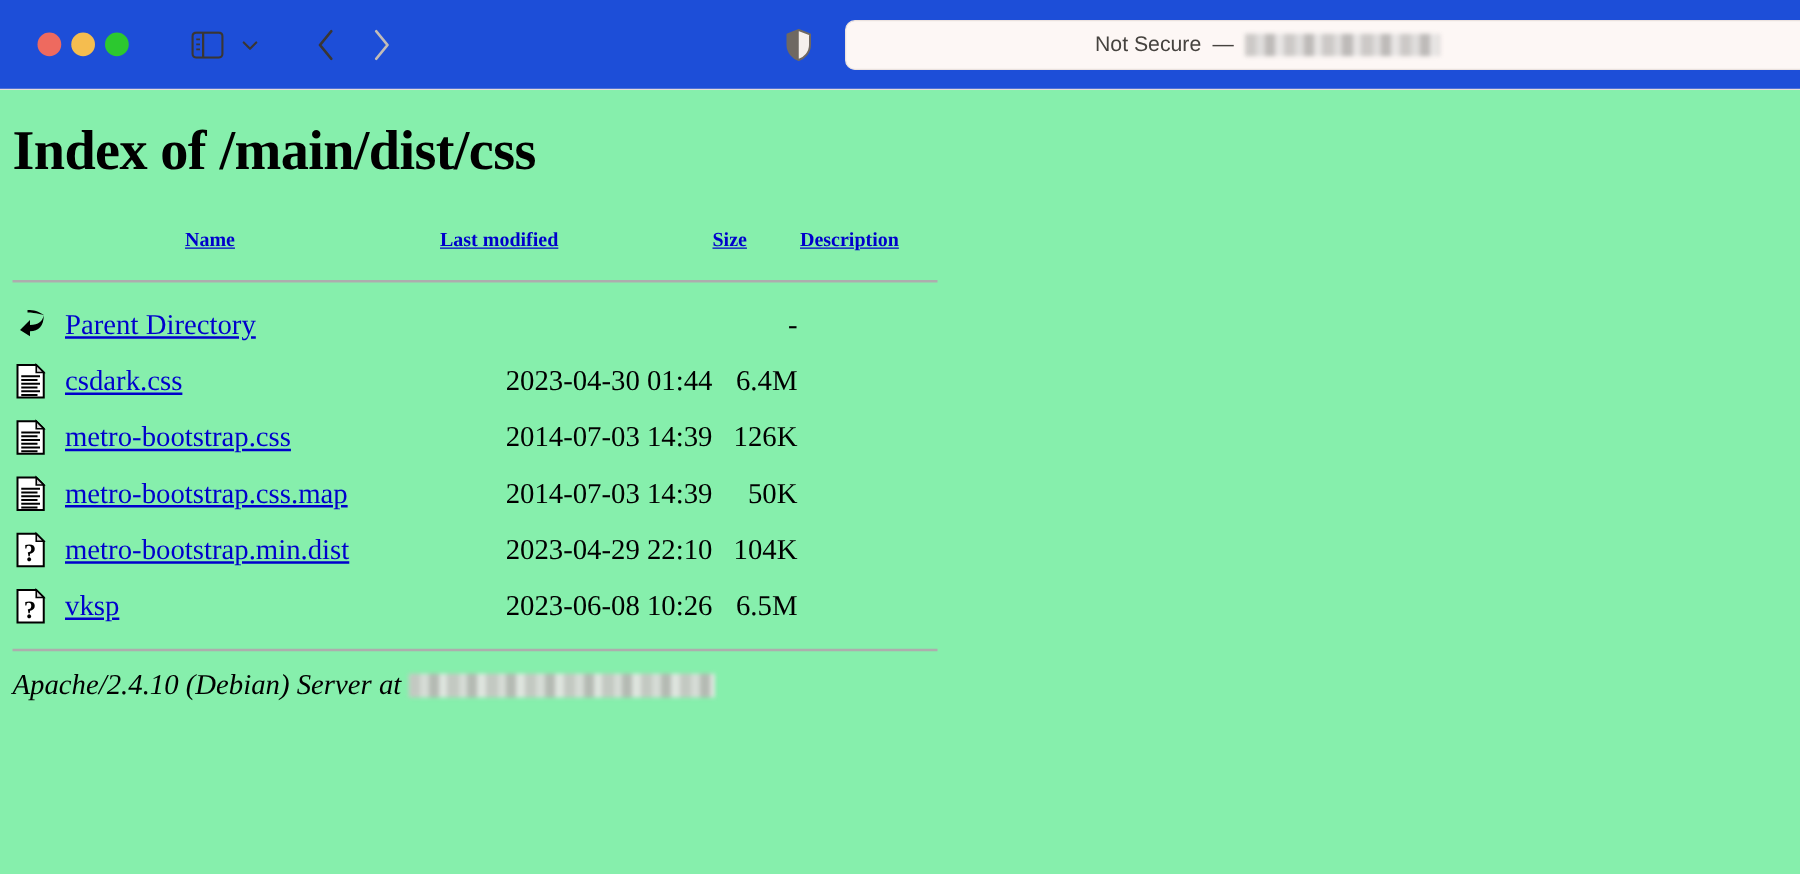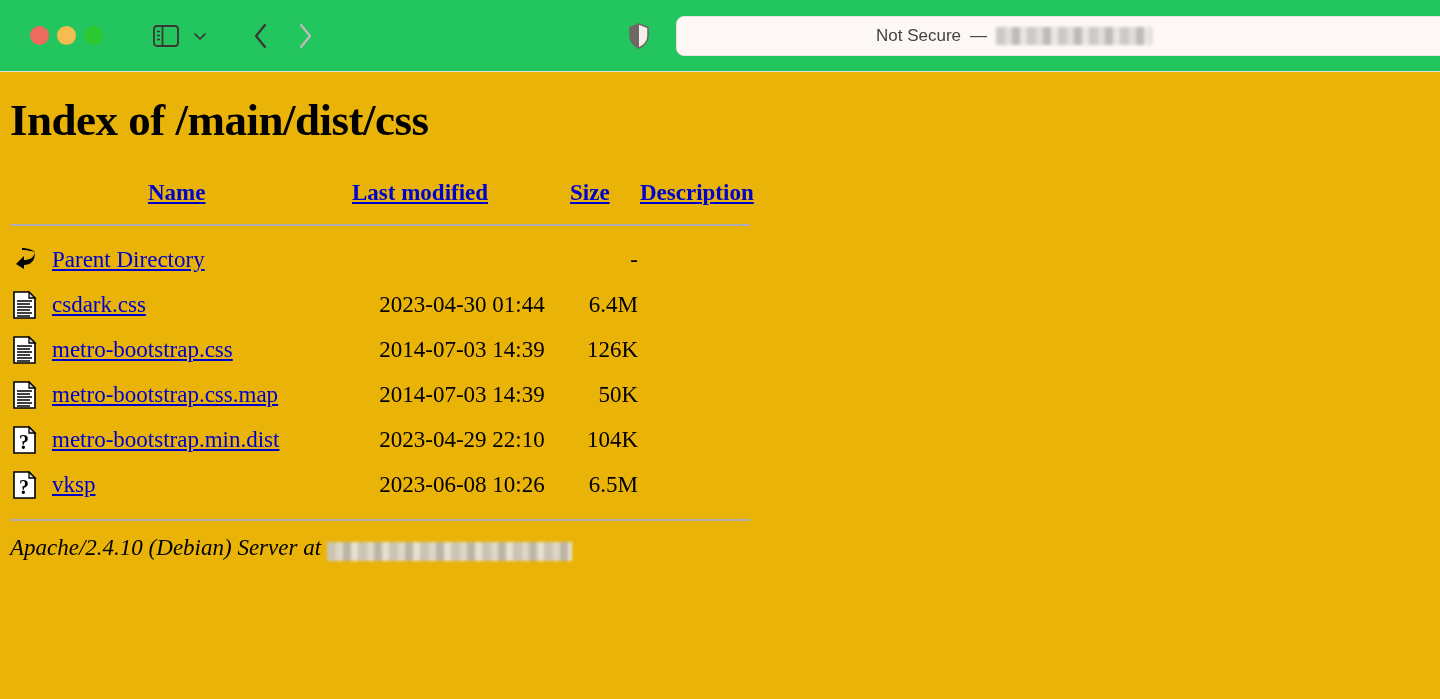--- a/index.html
+++ b/index.html
@@ -9,21 +9,21 @@
     width: 1440px; height: 699px;
     background: #ffffff;
     font-family: "Liberation Serif", serif;
     overflow: hidden;
   }
 
   
   .browser-toolbar {
     position: relative;
     height: 72px;
-    background: #22c55e;
+    background: #1d4ed8;
     border-bottom: 1px solid #e4dcd9;
     display: flex;
     align-items: center;
     font-family: "Liberation Sans", sans-serif;
   }
 
   .traffic-lights {
     display: flex;
     align-items: center;
     gap: 8px;
@@ -102,21 +102,21 @@
         #e6e4e3 24px, #e6e4e3 31px);
     filter: blur(1.6px);
     opacity: .92;
     vertical-align: middle;
   }
   .redact.url { width: 156px; }
 
   
   .page {
     padding: 0;
-    background: #eab308;
+    background: #86efac;
     height: 627px;
     position: relative;
   }
 
   .page-title {
     font-family: "Liberation Serif", serif;
     font-weight: bold;
     font-size: 45px;
     line-height: 1;
     color: #000000;
@@ -144,21 +144,21 @@
 
   .col-icon   { width: 42px; }
   .col-name   { width: 300px; }
   .col-date   { width: 218px; }
   .col-size   { width: 70px; }
   .col-desc   { width: 140px; }
 
   .listing thead th {
     height: 44px;
     font-weight: bold;
-    font-size: 23px;
+    font-size: 16px;
     text-align: left;
   }
   .listing thead th a {
     color: #0000cc;
     text-decoration: underline;
   }
   .th-name { text-align: left; padding-left: 96px !important; }
   .th-date { text-align: left; margin-left: 38px; }
   .th-size { text-align: left; }
   .th-desc { text-align: left; }
@@ -172,35 +172,35 @@
   }
   .hrule.bottom { margin: 12px 0 0 0; }
 
   .listing tbody tr { height: 45px; }
   .listing tbody td.cell-name a {
     color: #0000cc;
     text-decoration: underline;
     margin-top: 24px;
   }
   .cell-icon { padding-right: 9px !important; }
-  .cell-date { text-align: center; padding-left: 2px !important; }
+  .cell-date { text-align: right; padding-left: 2px !important; }
   .cell-size { text-align: right; padding-right: 2px !important; }
   .cell-desc { text-align: left; }
 
   .icon-wrap { display: block; width: 30px; height: 32px; }
 
   .footer {
     font-family: "Liberation Serif", serif;
     font-style: italic;
     font-size: 23px;
     color: #000000;
     margin-left: 10px;
     margin-top: 14px;
     display: flex;
-    align-items: flex-end;
+    align-items: center;
     gap: 6px;
     white-space: nowrap;
   }
   .redact.host { width: 245px; height: 19px; }
 </style>
 </head>
 <body>
 
 <div class="browser-toolbar">
 

